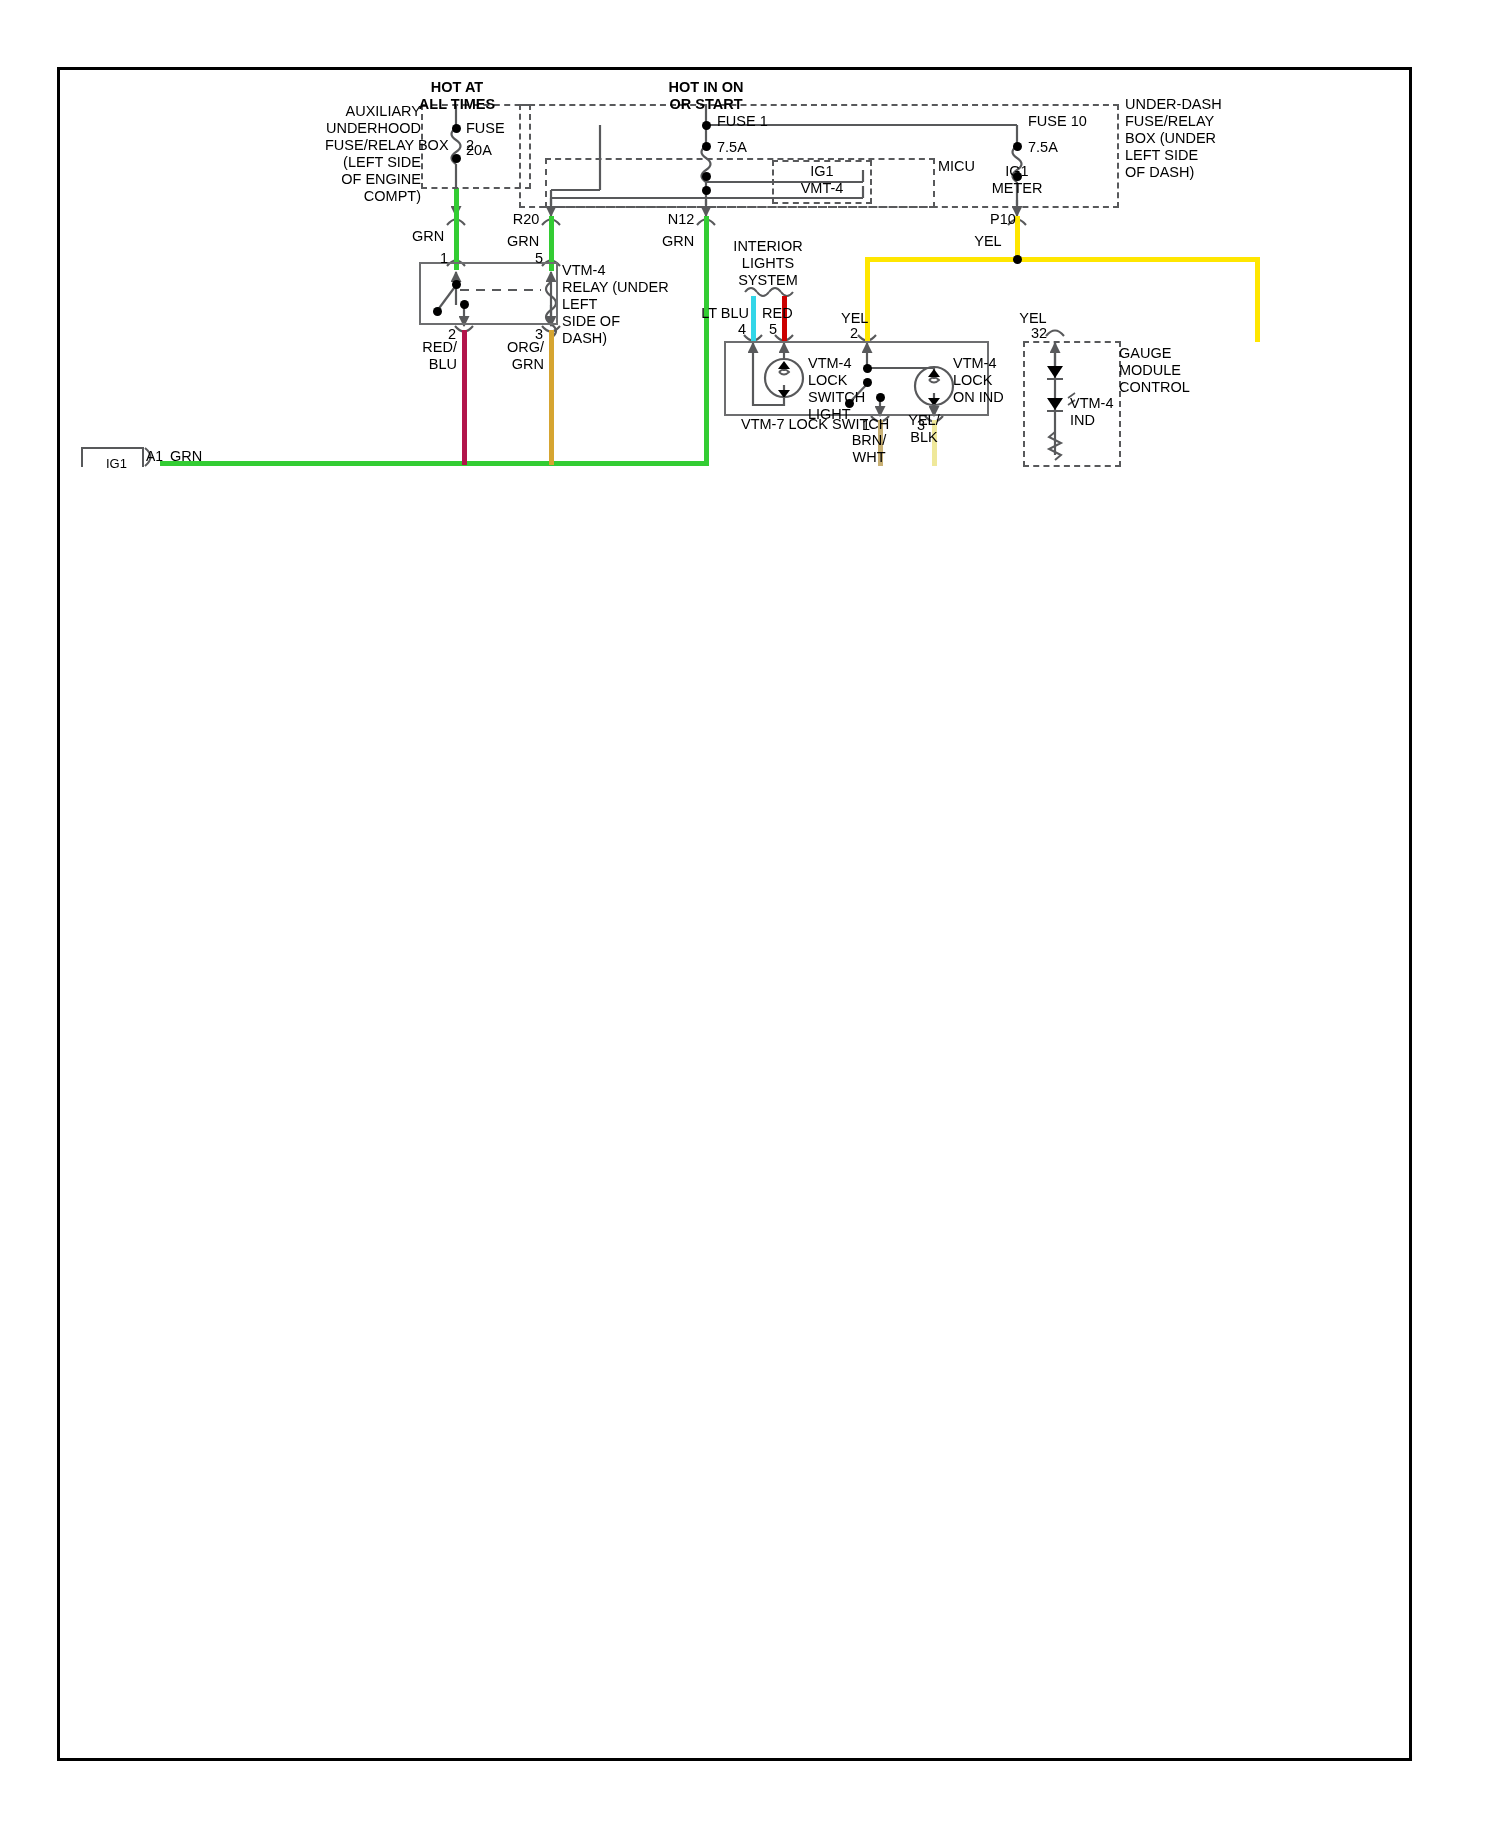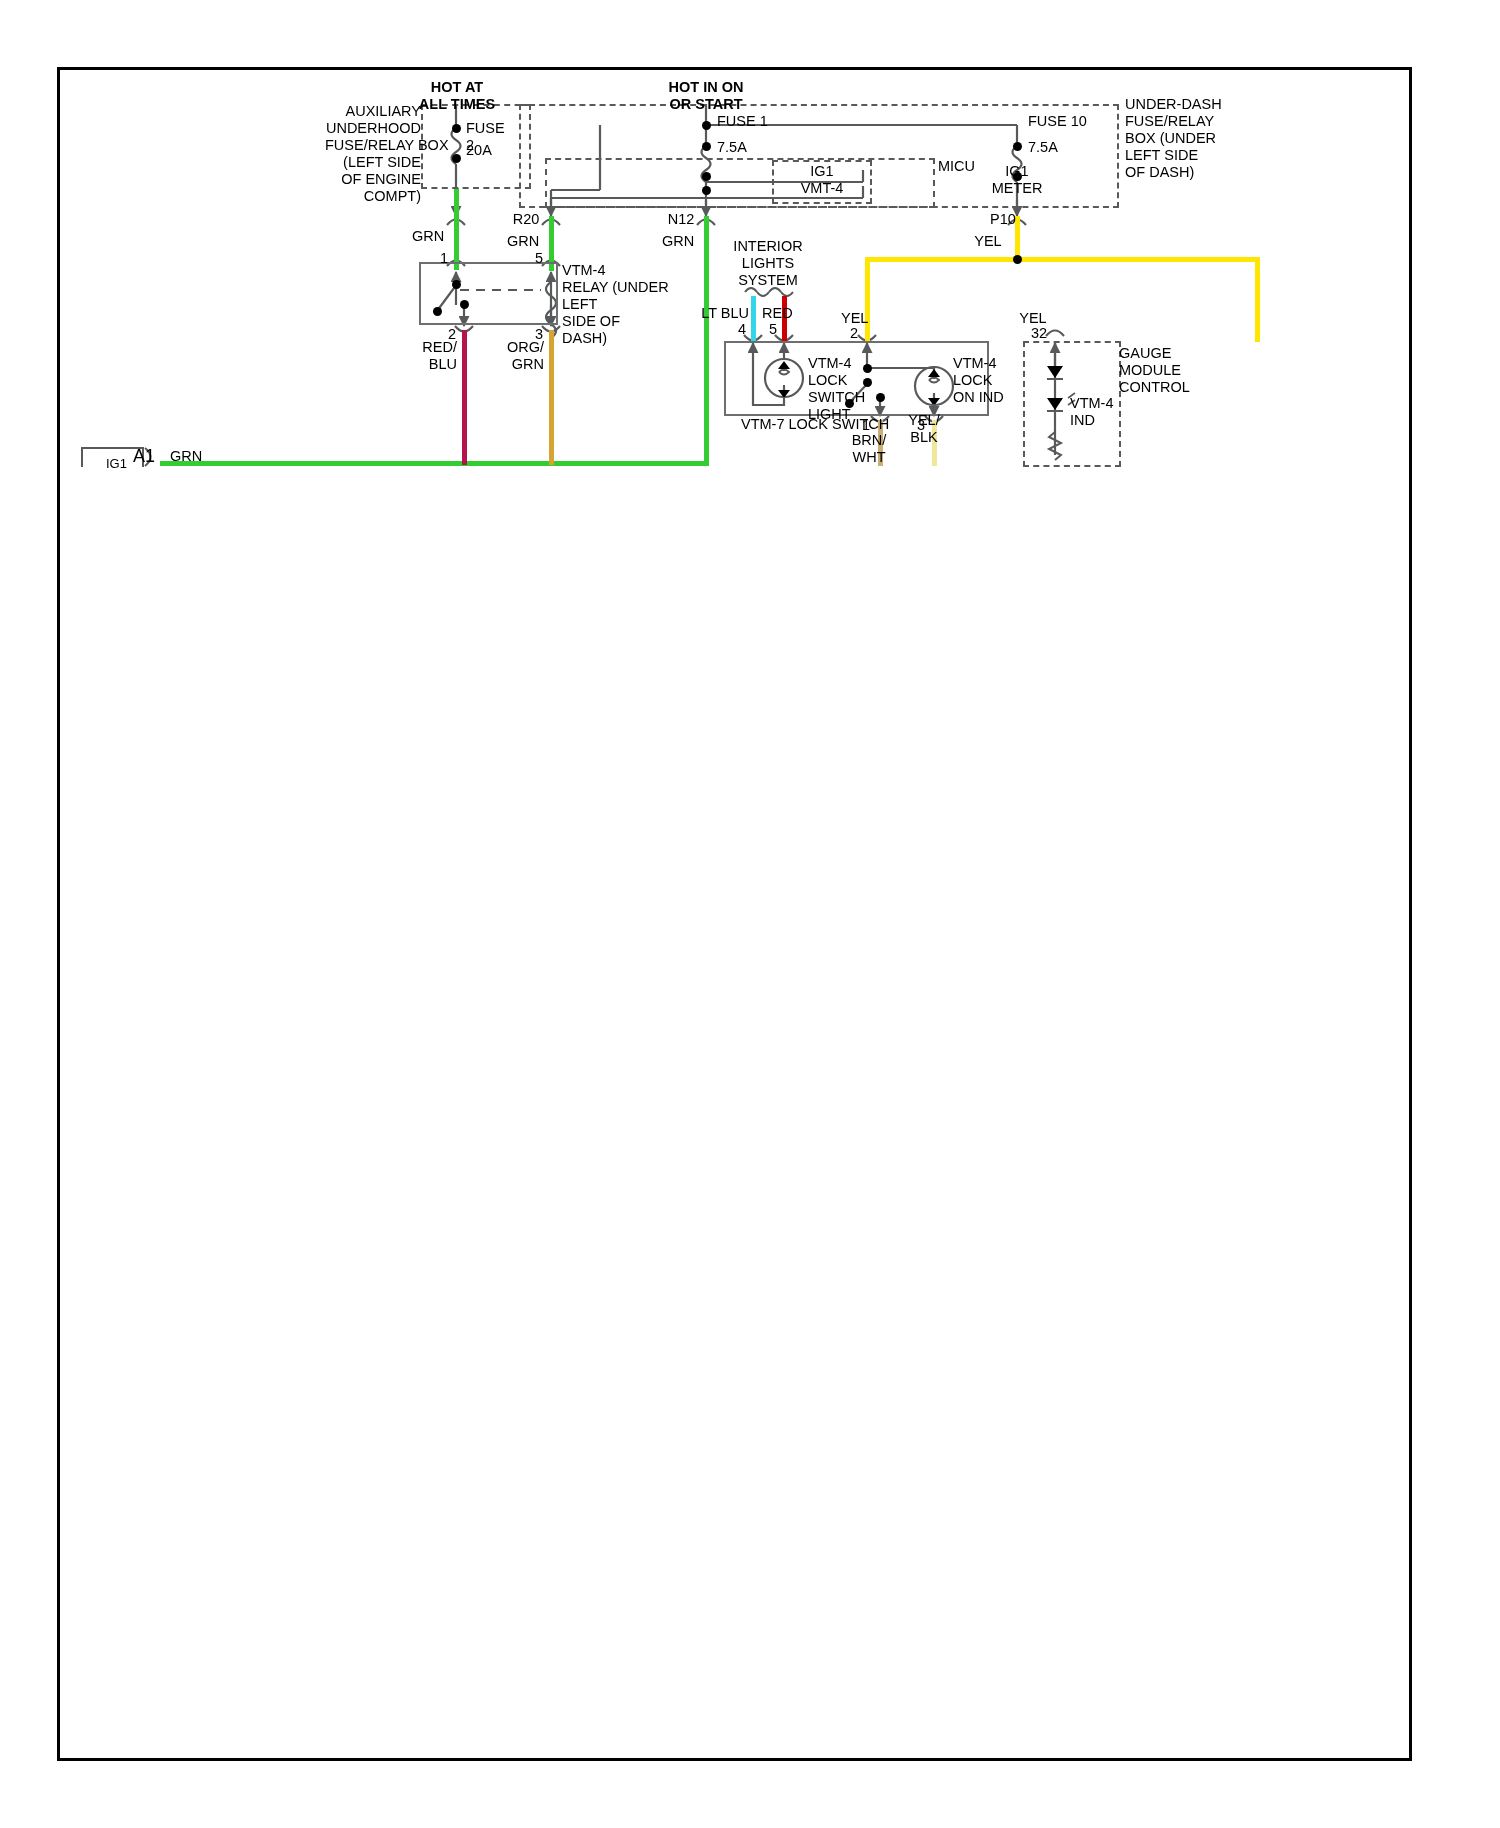--- a/index.html
+++ b/index.html
@@ -382,16 +382,16 @@
 
   <div class="lbl c" style="left:1010px;top:310px;width:46px;">YEL</div>
   <div class="lbl" style="left:1031px;top:325px;">32</div>
   <div class="lbl" style="left:1119px;top:345px;">GAUGE
 MODULE
 CONTROL</div>
   <div class="lbl" style="left:1070px;top:395px;">VTM-4
 IND</div>
 
   <div class="lbl" style="left:106px;top:455px;font-size:13px;">IG1</div>
-  <div class="lbl" style="left:133px;top:448px;font-size:18px;">A1</div>
+  <div class="lbl" style="left:146px;top:448px;font-size:14px;">A1</div>
   <div class="lbl" style="left:170px;top:448px;">GRN</div>
 
 </div>
 
 </body></html>

